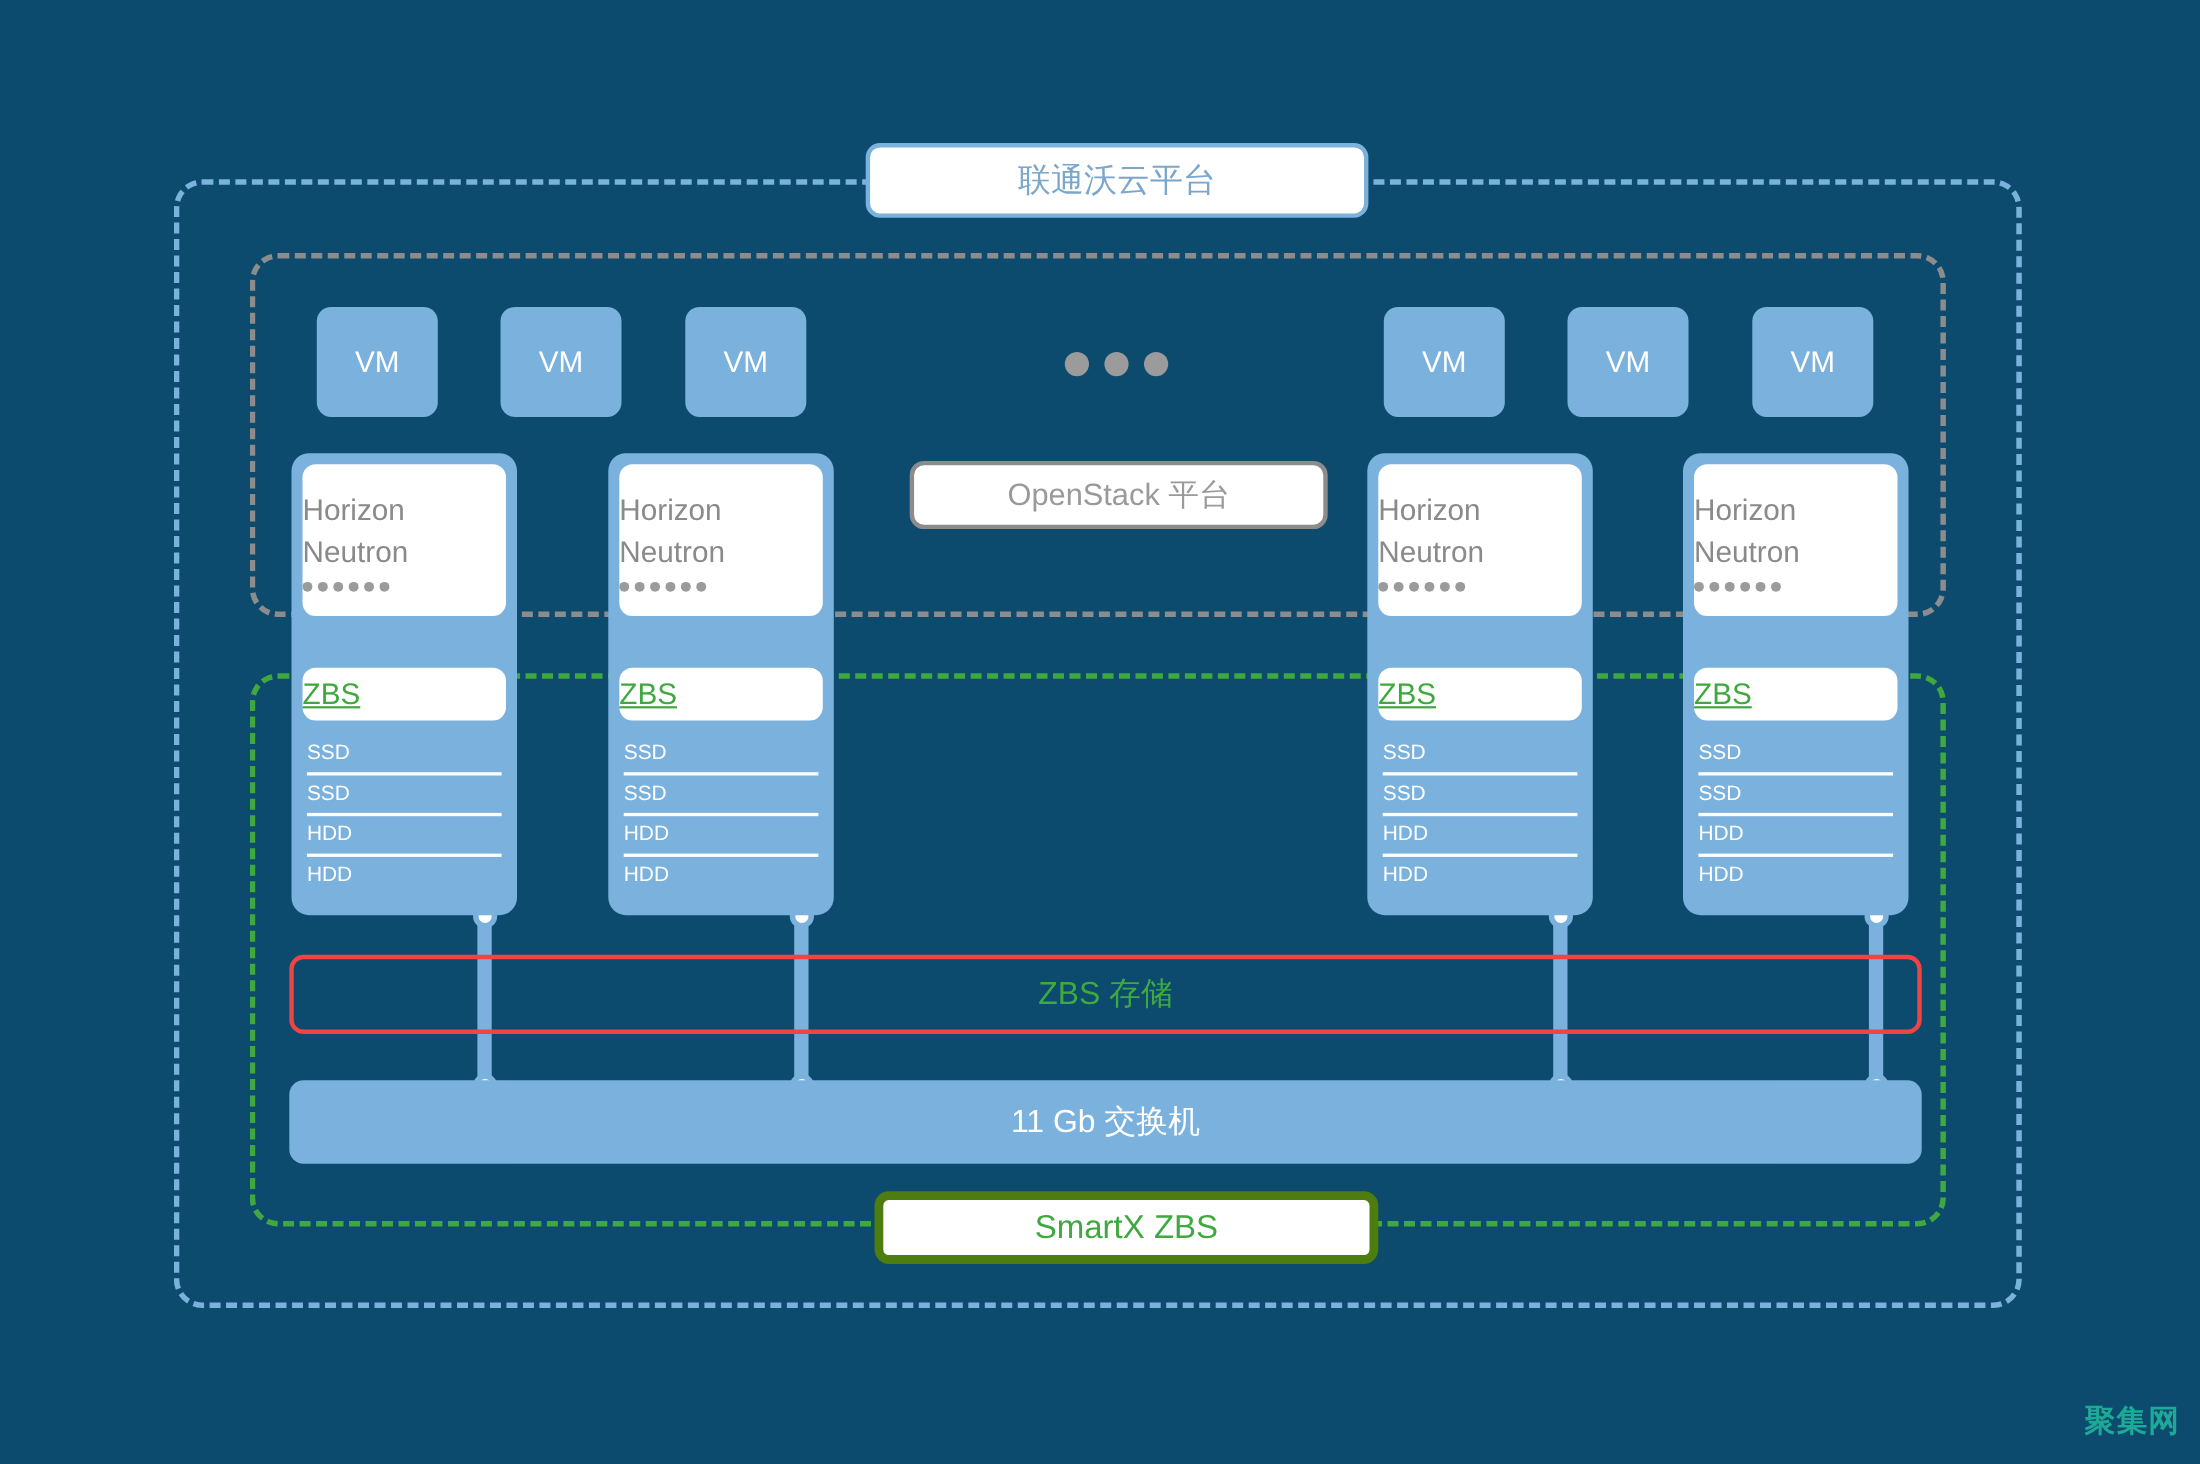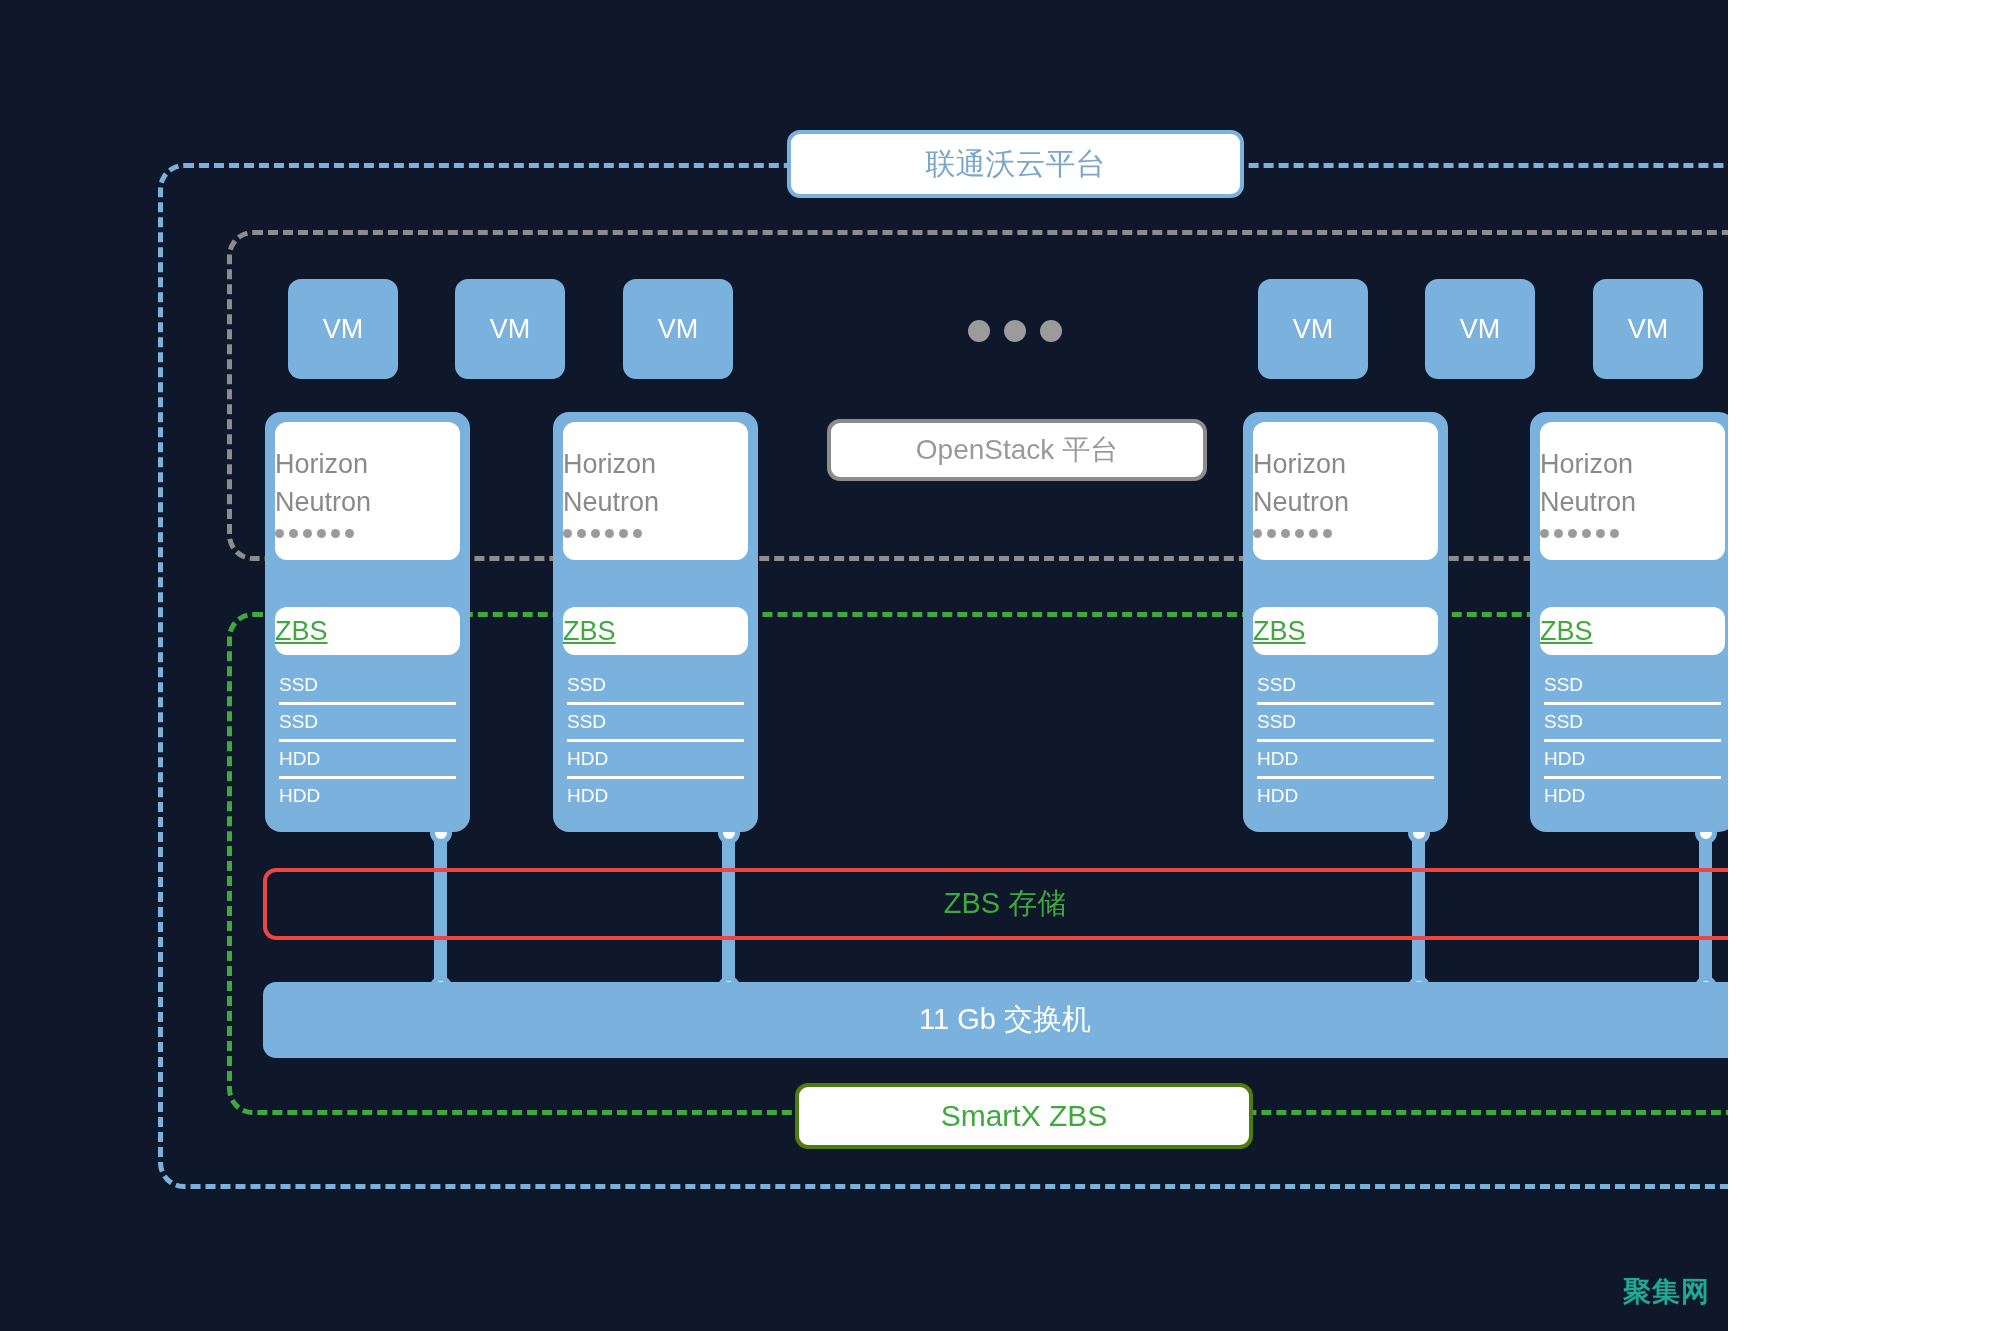--- a/index.html
+++ b/index.html
@@ -5,23 +5,23 @@
   html, body {
     margin: 0;
     padding: 0;
     background: #ffffff;
   }
   body {
     font-family: "Liberation Sans", "DejaVu Sans", sans-serif;
   }
   #canvas {
     position: relative;
-    width: 1728px;
+    width: 2000px;
     height: 1331px;
-    background: #0f172a;
+    background: #0c4a6e;
     overflow: hidden;
   }
 
   
   .frame {
     position: absolute;
     box-sizing: border-box;
     background: transparent;
   }
   .frame-outer {
@@ -70,21 +70,21 @@
     border: 4px solid #7BB1DD;
     border-radius: 13px;
     color: #7BA7CC;
     font-size: 30px;
   }
   .chip-smartx {
     left: 795px;
     top: 1083px;
     width: 458px;
     height: 66px;
-    border: 4px solid #4d7c0f;
+    border: 8px solid #4d7c0f;
     border-radius: 13px;
     color: #3FA93F;
     font-size: 30px;
   }
   .chip-openstack {
     left: 827px;
     top: 419px;
     width: 380px;
     height: 62px;
     border: 4px solid #8C8C8C;

